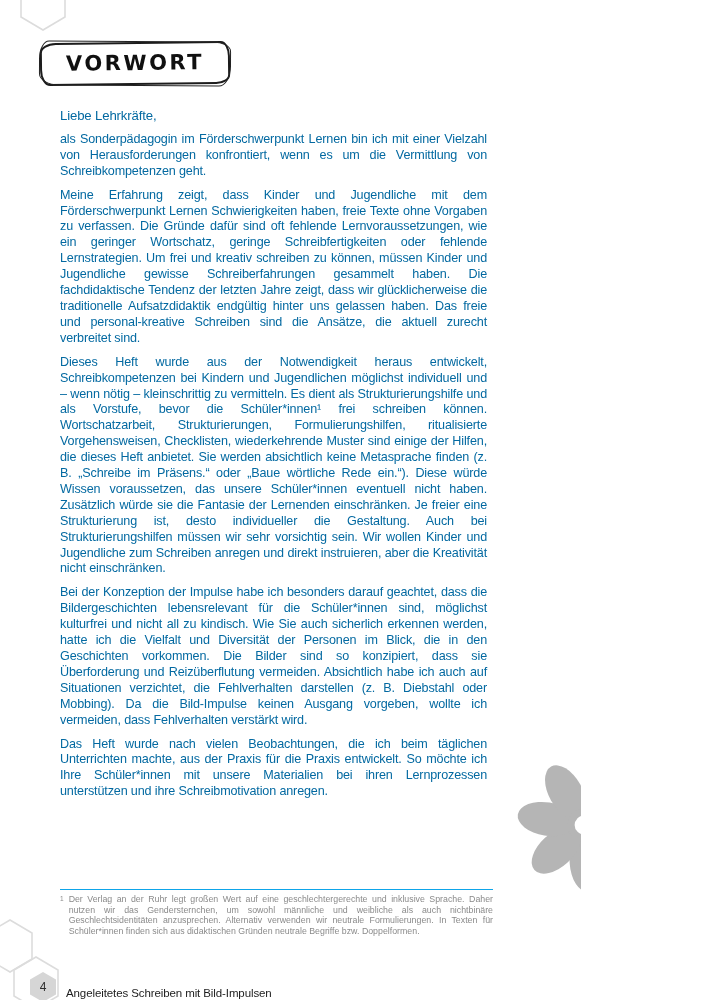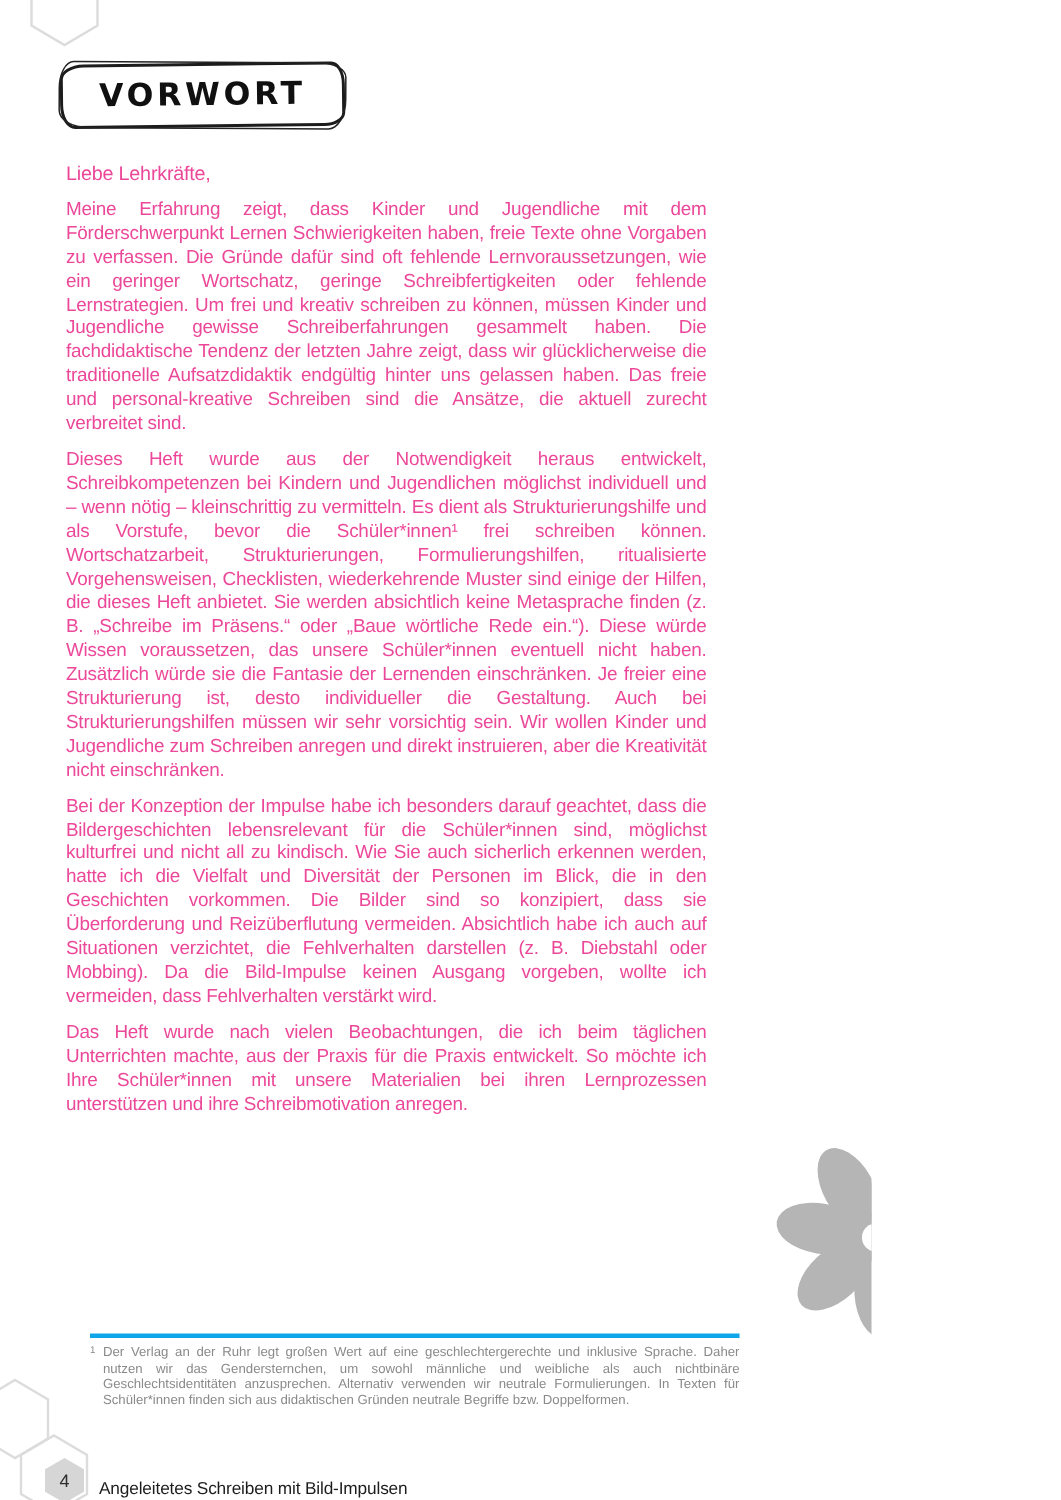--- a/index.html
+++ b/index.html
@@ -42,47 +42,47 @@
     font-size: 21px;
     font-weight: 700;
     letter-spacing: 2.5px;
     color: #101010;
     font-family: "DejaVu Sans", "Liberation Sans", sans-serif;
   }
 
   
   .content {
     position: absolute;
-    left: 44px;
+    left: 60px;
     top: 108px;
     width: 427px;
     font-size: 12.6px;
     line-height: 15.9px;
     letter-spacing: -0.15px;
     text-align: justify;
-    color: #ec4899;
+    color: #0369a1;
     hyphens: auto;
   }
   .content p { margin: 0 0 8px 0; }
   .content p.salutation {
     margin: 0 0 8px 0;
     font-size: 13.2px;
     text-align: left;
   }
 
   
   .flower { position: absolute; left: 505px; top: 756px; }
 
   
   .footnote {
     position: absolute;
     left: 60px;
     top: 889px;
     width: 433px;
-    border-top: 3px solid #0ea5e9;
+    border-top: 1px solid #0ea5e9;
     padding-top: 4px;
   }
   .footnote-body {
     display: flex;
     gap: 5px;
     font-size: 8.8px;
     line-height: 10.6px;
     color: #8a8a8a;
     text-align: justify;
   }
@@ -128,20 +128,21 @@
   <svg class="hex-tl" width="62" height="40" viewBox="0 0 62 40" aria-hidden="true">
     <polygon points="31,-22 53,-9 53,17 31,30 9,17 9,-9" fill="none" stroke="#dcdcdc" stroke-width="1.6"></polygon>
   </svg>
 
   <div class="title-box">
     <h1>VORWORT</h1>
   </div>
 
   <div class="content" lang="de">
     <p class="salutation">Liebe Lehrkräfte,</p>
+    <p>als Sonderpädagogin im Förderschwerpunkt Lernen bin ich mit einer Vielzahl von Herausforderungen konfrontiert, wenn es um die Vermittlung von Schreibkompetenzen geht.</p>
     <p>Meine Erfahrung zeigt, dass Kinder und Jugendliche mit dem Förderschwerpunkt Lernen Schwierigkeiten haben, freie Texte ohne Vorgaben zu verfassen. Die Gründe dafür sind oft fehlende Lernvoraussetzungen, wie ein geringer Wortschatz, geringe Schreibfertigkeiten oder fehlende Lernstrategien. Um frei und kreativ schreiben zu können, müssen Kinder und Jugendliche gewisse Schreiberfahrungen gesammelt haben. Die fachdidaktische Tendenz der letzten Jahre zeigt, dass wir glücklicherweise die traditionelle Aufsatzdidaktik endgültig hinter uns gelassen haben. Das freie und personal-kreative Schreiben sind die Ansätze, die aktuell zurecht verbreitet sind.</p>
     <p>Dieses Heft wurde aus der Notwendigkeit heraus entwickelt, Schreibkompetenzen bei Kindern und Jugendlichen möglichst individuell und – wenn nötig – kleinschrittig zu vermitteln. Es dient als Strukturierungshilfe und als Vorstufe, bevor die Schüler*innen¹ frei schreiben können. Wortschatzarbeit, Strukturierungen, Formulierungshilfen, ritualisierte Vorgehensweisen, Checklisten, wiederkehrende Muster sind einige der Hilfen, die dieses Heft anbietet. Sie werden absichtlich keine Metasprache finden (z. B. „Schreibe im Präsens.“ oder „Baue wörtliche Rede ein.“). Diese würde Wissen voraussetzen, das unsere Schüler*innen eventuell nicht haben. Zusätzlich würde sie die Fantasie der Lernenden einschränken. Je freier eine Strukturierung ist, desto individueller die Gestaltung. Auch bei Strukturierungshilfen müssen wir sehr vorsichtig sein. Wir wollen Kinder und Jugendliche zum Schreiben anregen und direkt instruieren, aber die Kreativität nicht einschränken.</p>
     <p>Bei der Konzeption der Impulse habe ich besonders darauf geachtet, dass die Bildergeschichten lebensrelevant für die Schüler*innen sind, möglichst kulturfrei und nicht all zu kindisch. Wie Sie auch sicherlich erkennen werden, hatte ich die Vielfalt und Diversität der Personen im Blick, die in den Geschichten vorkommen. Die Bilder sind so konzipiert, dass sie Überforderung und Reizüberflutung vermeiden. Absichtlich habe ich auch auf Situationen verzichtet, die Fehlverhalten darstellen (z. B. Diebstahl oder Mobbing). Da die Bild-Impulse keinen Ausgang vorgeben, wollte ich vermeiden, dass Fehlverhalten verstärkt wird.</p>
     <p>Das Heft wurde nach vielen Beobachtungen, die ich beim täglichen Unterrichten machte, aus der Praxis für die Praxis entwickelt. So möchte ich Ihre Schüler*innen mit unsere Materialien bei ihren Lernprozessen unterstützen und ihre Schreibmotivation anregen.</p>
   </div>
 
   <svg class="flower" width="158" height="138" viewBox="0 0 160 140" aria-hidden="true">
     <g fill="#b5b5b5" transform="rotate(22 80 70)">
       <ellipse cx="80" cy="32" rx="17" ry="30"></ellipse>
       <ellipse cx="80" cy="32" rx="17" ry="30" transform="rotate(51.4 80 70)"></ellipse>

